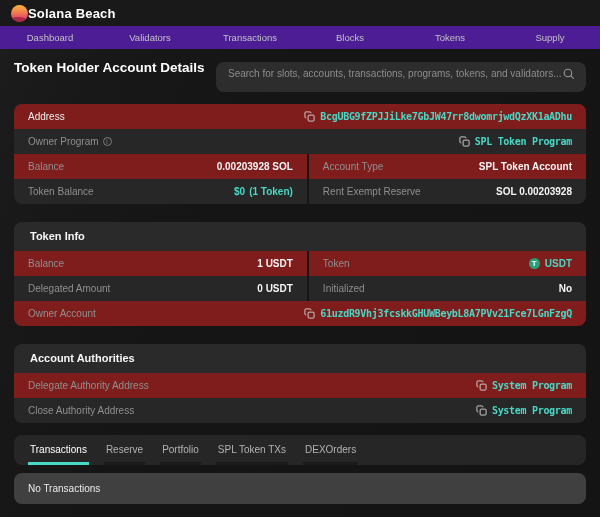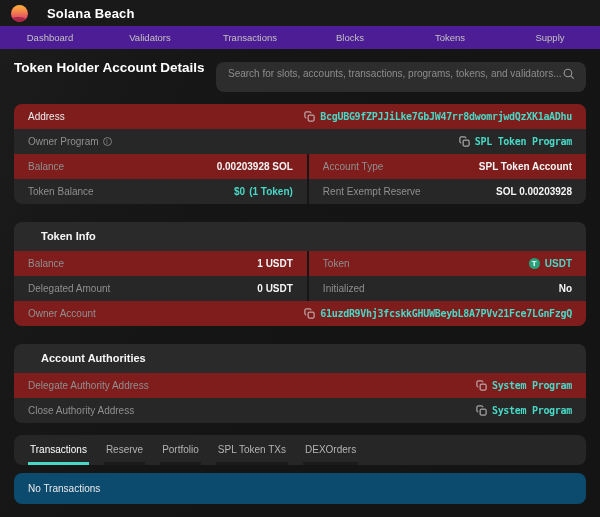--- a/index.html
+++ b/index.html
@@ -4,21 +4,21 @@
 <style>
   :root { --accent:#47d8c6; --tether:#26a17b; }
   * { margin:0; padding:0; box-sizing:border-box; }
   html,body { width:600px; height:517px; overflow:hidden; }
   body {
     font-family:"Liberation Sans", sans-serif;
     background:linear-gradient(112deg,#1d1d1d 0%,#181818 16%,#151515 38%,#141414 100%);
     color:#eee;
   }
   
-  .topbar { height:26px; background:#191919; display:flex; align-items:center; padding:0 11px; gap:19px; }
+  .topbar { height:26px; background:#191919; display:flex; align-items:center; padding:0 11px; gap:0; }
   .logo { width:17px; height:17px; border-radius:50%; position:relative; overflow:hidden;
     background:linear-gradient(180deg,#f8b339 0%,#f3844c 40%,#e85560 70%,#c73355 100%); flex:0 0 auto; }
   .logo::after { content:""; position:absolute; left:-2px; right:-2px; bottom:-3px; height:8px;
     background:#a02445; border-radius:40% 60% 0 0 / 90% 110% 0 0; opacity:.85; }
   .brand { color:#ffffff; font-size:13px; font-weight:700; letter-spacing:.2px; }
   
   nav { height:23px; background:#4c1d95; display:flex; }
   .nav-item { flex:1; display:flex; align-items:center; justify-content:center;
     font-size:9.5px; color:#c2c2c2; cursor:pointer; }
   
@@ -26,21 +26,21 @@
   .page-head { display:flex; align-items:flex-start; margin-bottom:12px; }
   .page-title { width:192px; color:#fff; font-size:13.5px; font-weight:700; line-height:1.38; }
   .search { flex:1; margin-left:10px; margin-top:3px; height:30px; background:#2d2d2d;
     border-radius:8px; display:flex; align-items:center; padding:0 11px 8px 12px; }
   .search input { flex:1; background:transparent; border:0; outline:none; color:#ddd;
     font-size:10px; font-family:"Liberation Sans", sans-serif; }
   .search input::placeholder { color:#8d8d8d; }
   
   .card { border-radius:8px; overflow:hidden; }
   .mb18 { margin-bottom:18px; } .mb12 { margin-bottom:12px; }
-  .card-header { background:#2a2a2a; padding:8px 27px 9px; color:#f6f6f6; font-size:11px; font-weight:700; }
+  .card-header { background:#2a2a2a; padding:8px 16px 9px; color:#f6f6f6; font-size:11px; font-weight:700; }
   .row { display:flex; align-items:stretch; min-height:25px; font-size:10px; }
   .row.dark { background:#7f1d1d; }
   .row.light { background:#272727; }
   .cell { flex:1; display:flex; justify-content:space-between; align-items:center; padding:0 14px; gap:8px; }
   .cell.left { flex:0 0 51.2%; }
   .cell.right { border-left:2px solid #161616; }
   .label { color:#8f8f8f; white-space:nowrap; display:flex; align-items:center; gap:4px; }
   .label.bright { color:#ededed; }
   .value { color:#f5f5f5; font-weight:700; white-space:nowrap; }
   .linkval { display:flex; align-items:center; gap:5px; cursor:pointer; }
@@ -51,21 +51,21 @@
   .info-icon { width:9px; height:9px; border:1px solid #7d7d7d; border-radius:50%; color:#8d8d8d;
     font-size:6.5px; line-height:7px; text-align:center; display:inline-block; font-style:normal; }
   .copy-icon { display:inline-flex; cursor:pointer; flex:0 0 auto; }
   .tether-icon { width:11px; height:11px; border-radius:50%; background:var(--tether); color:#fff;
     display:inline-flex; align-items:center; justify-content:center; font-size:8px; font-weight:700; }
   
   .tabsbar { background:#262626; border-radius:8px; display:flex; gap:15px; padding:9px 14px 0;
     height:30px; margin-bottom:8px; }
   .tab { font-size:10px; color:#b3b3b3; padding:0 2px 6px; border-bottom:3px solid #1b1b1b; cursor:pointer; }
   .tab.active { color:#ffffff; border-bottom-color:var(--accent); }
-  .empty-card { background:#0c4a6e; border-radius:8px; height:31px; display:flex; align-items:center;
+  .empty-card { background:#404040; border-radius:8px; height:31px; display:flex; align-items:center;
     padding:6px 14px; font-size:10px; color:#eaeaea; }
 </style>
 </head>
 <body>
 
 <header class="topbar">
   <span class="logo"></span>
   <span class="brand">Solana Beach</span>
 </header>
 

